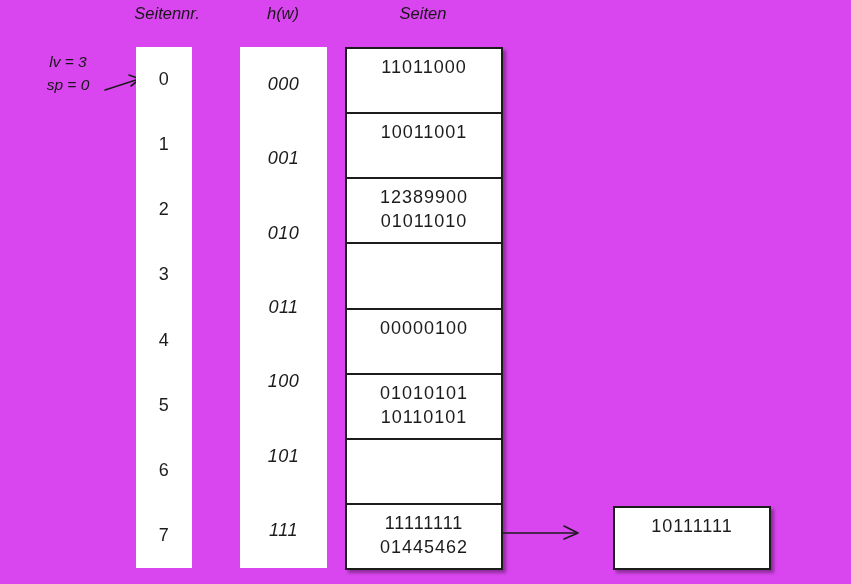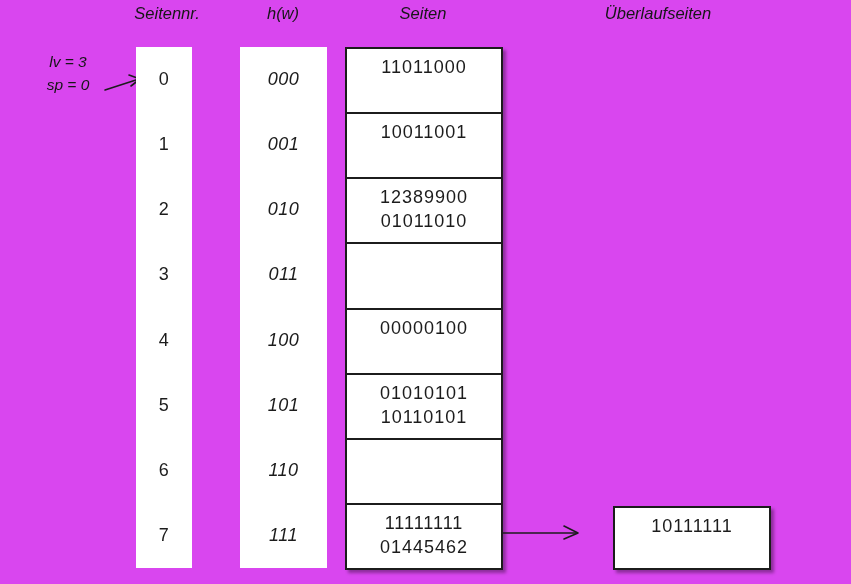--- a/index.html
+++ b/index.html
@@ -110,21 +110,20 @@
   }
 </style>
 </head>
 <body>
 
 <div class="canvas">
 
   <div class="header hdr-seitennr">Seitennr.</div>
   <div class="header hdr-hw">h(w)</div>
   <div class="header hdr-seiten">Seiten</div>
-  <div class="header hdr-ueberlauf">Überlaufseiten</div>
 
   <div class="annotation">
     <div>lv = 3</div>
     <div>sp = 0</div>
   </div>
 
   <svg class="arrow-svg split-arrow" width="46" height="24" viewBox="0 0 46 24">
     <path d="M3,17 L37,6" stroke="#1c1c1c" stroke-width="1.6" fill="none" stroke-linecap="round"></path>
     <path d="M27,2 L38,6 L29,13" stroke="#1c1c1c" stroke-width="1.6" fill="none" stroke-linecap="round" stroke-linejoin="round"></path>
   </svg>
@@ -140,21 +139,20 @@
     <div class="strip-cell">7</div>
   </div>
 
   <div class="strip strip-hash">
     <div class="strip-cell">000</div>
     <div class="strip-cell">001</div>
     <div class="strip-cell">010</div>
     <div class="strip-cell">011</div>
     <div class="strip-cell">100</div>
     <div class="strip-cell">101</div>
-    <div class="strip-cell">110</div>
     <div class="strip-cell">111</div>
   </div>
 
   <div class="seiten-table">
     <div class="seiten-row">
       <div class="entry-line">11011000</div>
       <div class="entry-line"></div>
     </div>
     <div class="seiten-row">
       <div class="entry-line">10011001</div>

